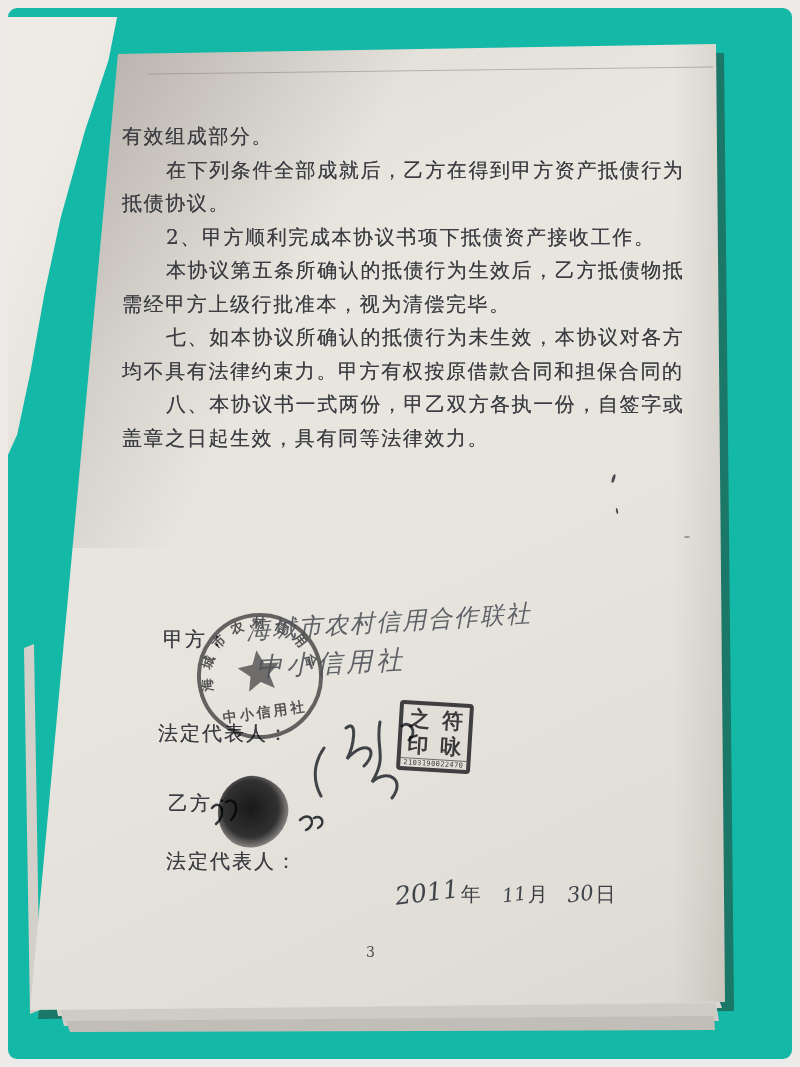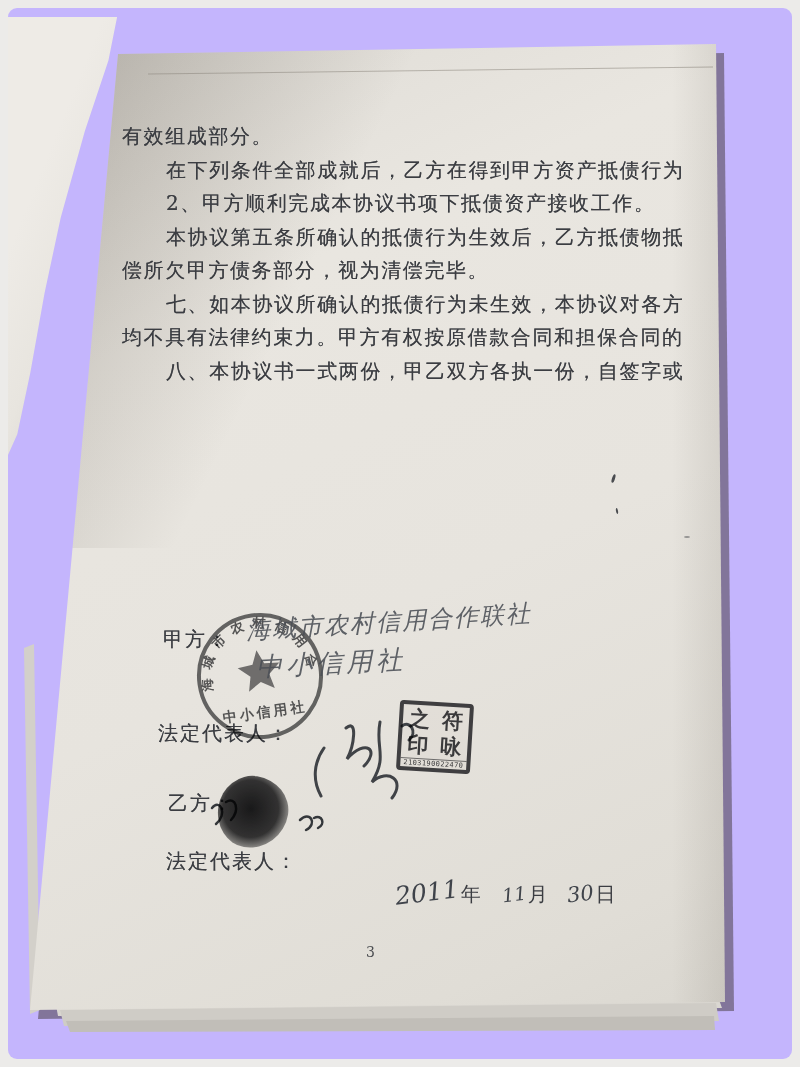--- a/index.html
+++ b/index.html
@@ -1,21 +1,21 @@
 <!DOCTYPE html>
 <html><head>
 <meta charset="utf-8">
 <style>
   html,body{margin:0;padding:0;}
   body{width:800px;height:1067px;background:#ecebe9;font-family:"DejaVu Serif",serif;}
   .frame{position:relative;width:800px;height:1067px;background:#ecebe9;overflow:hidden;}
   
   .photo{
     position:absolute;left:8px;top:8px;width:784px;height:1051px;border-radius:9px;overflow:hidden;
-    background-color:#c4b5fd;
+    background-color:#14b8a6;
     background-image:
       linear-gradient(rgba(20,12,2,.32), rgba(0,0,0,0) 7%, rgba(0,0,0,0) 93%, rgba(20,12,2,.25)),
       linear-gradient(100deg, rgba(40,30,15,.25), rgba(0,0,0,0) 18%, rgba(0,0,0,0) 80%, rgba(40,30,15,.18)),
       repeating-linear-gradient(178deg, rgba(255,243,210,.14) 0 2px, rgba(0,0,0,0) 2px 5px, rgba(64,48,26,.30) 5px 7px, rgba(0,0,0,0) 7px 12px),
       repeating-linear-gradient(179.3deg, rgba(58,43,22,.20) 0 1px, rgba(0,0,0,0) 1px 3px),
       linear-gradient(96deg,#79684b,#93815f 25%,#8d7b5b 55%,#97856392%);
   }
   
   .sheet{position:absolute;inset:0;}
   .sheet.a{clip-path:polygon(46px 986px,706px 978px,714px 1000px,50px 1008px);background:#dad7d1;}
@@ -97,26 +97,28 @@
     <div class="sheet b"></div>
     <div class="sheet c"></div>
     <div class="sheet l"></div>
 
     <div class="main-page">
       <div class="top-sheet-line"></div>
 
       <div class="doc-body">
         <div class="line">有效组成部分。</div>
         <div class="line indent">在下列条件全部成就后，乙方在得到甲方资产抵债行为</div>
+        <div class="line">抵债协议。</div>
         <div class="line indent">2、甲方顺利完成本协议书项下抵债资产接收工作。</div>
         <div class="line indent">本协议第五条所确认的抵债行为生效后，乙方抵债物抵</div>
-        <div class="line">偿所欠甲方债务部分，视为清偿完毕。</div>
+        <div class="line">需经甲方上级行批准本，视为清偿完毕。</div>
         <div class="line indent">七、如本协议所确认的抵债行为未生效，本协议对各方</div>
         <div class="line">均不具有法律约束力。甲方有权按原借款合同和担保合同的</div>
         <div class="line indent">八、本协议书一式两份，甲乙双方各执一份，自签字或</div>
+        <div class="line">盖章之日起生效，具有同等法律效力。</div>
       </div>
 
       <div class="label party-a">甲方：</div>
       <div class="label rep-a">法定代表人：</div>
       <div class="label party-b">乙方：</div>
       <div class="label rep-b">法定代表人：</div>
 
       <div class="date-line">
         <span class="hw hw-year">2011</span><span class="unit">年</span><span class="hw hw-month">11</span><span class="unit">月</span><span class="hw hw-day">30</span><span class="unit">日</span>
       </div>

